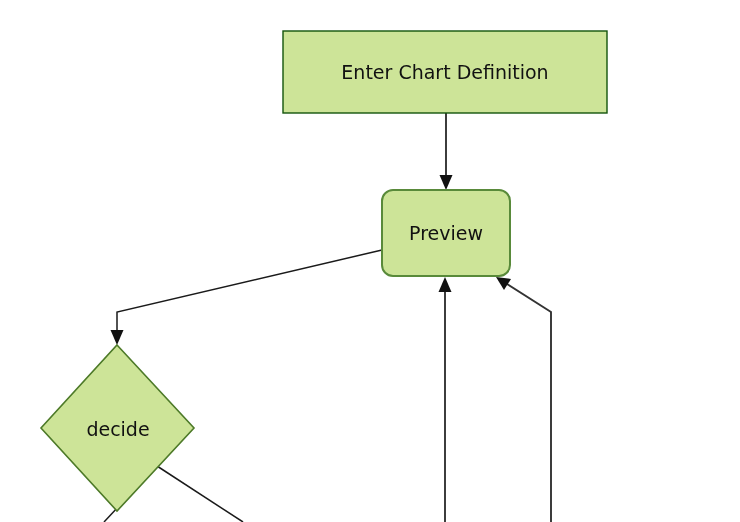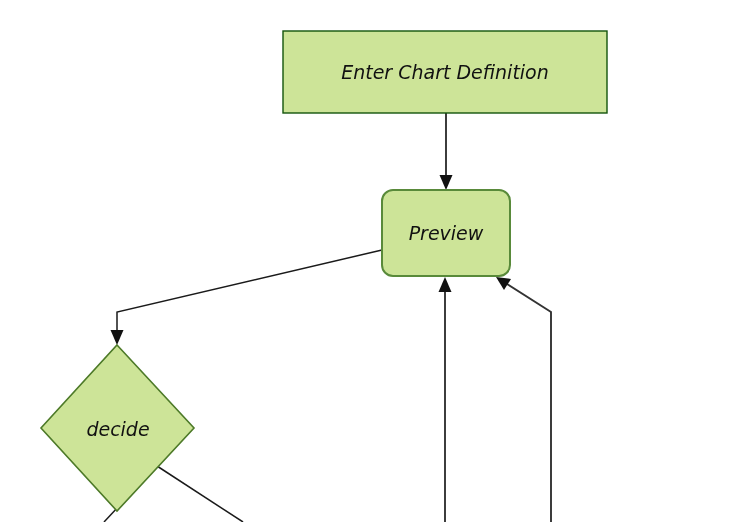--- a/index.html
+++ b/index.html
@@ -12,21 +12,20 @@
     width: 740px;
     height: 522px;
     overflow: hidden;
     font-family: "DejaVu Sans", "Liberation Sans", sans-serif;
   }
   #diagram-canvas {
     position: relative;
     width: 740px;
     height: 522px;
     background: #ffffff;
-    font-style: italic;
   }
   #flowchart-svg {
     position: absolute;
     top: 0;
     left: 0;
     width: 740px;
     height: 522px;
     display: block;
   }
   .node-shape {

